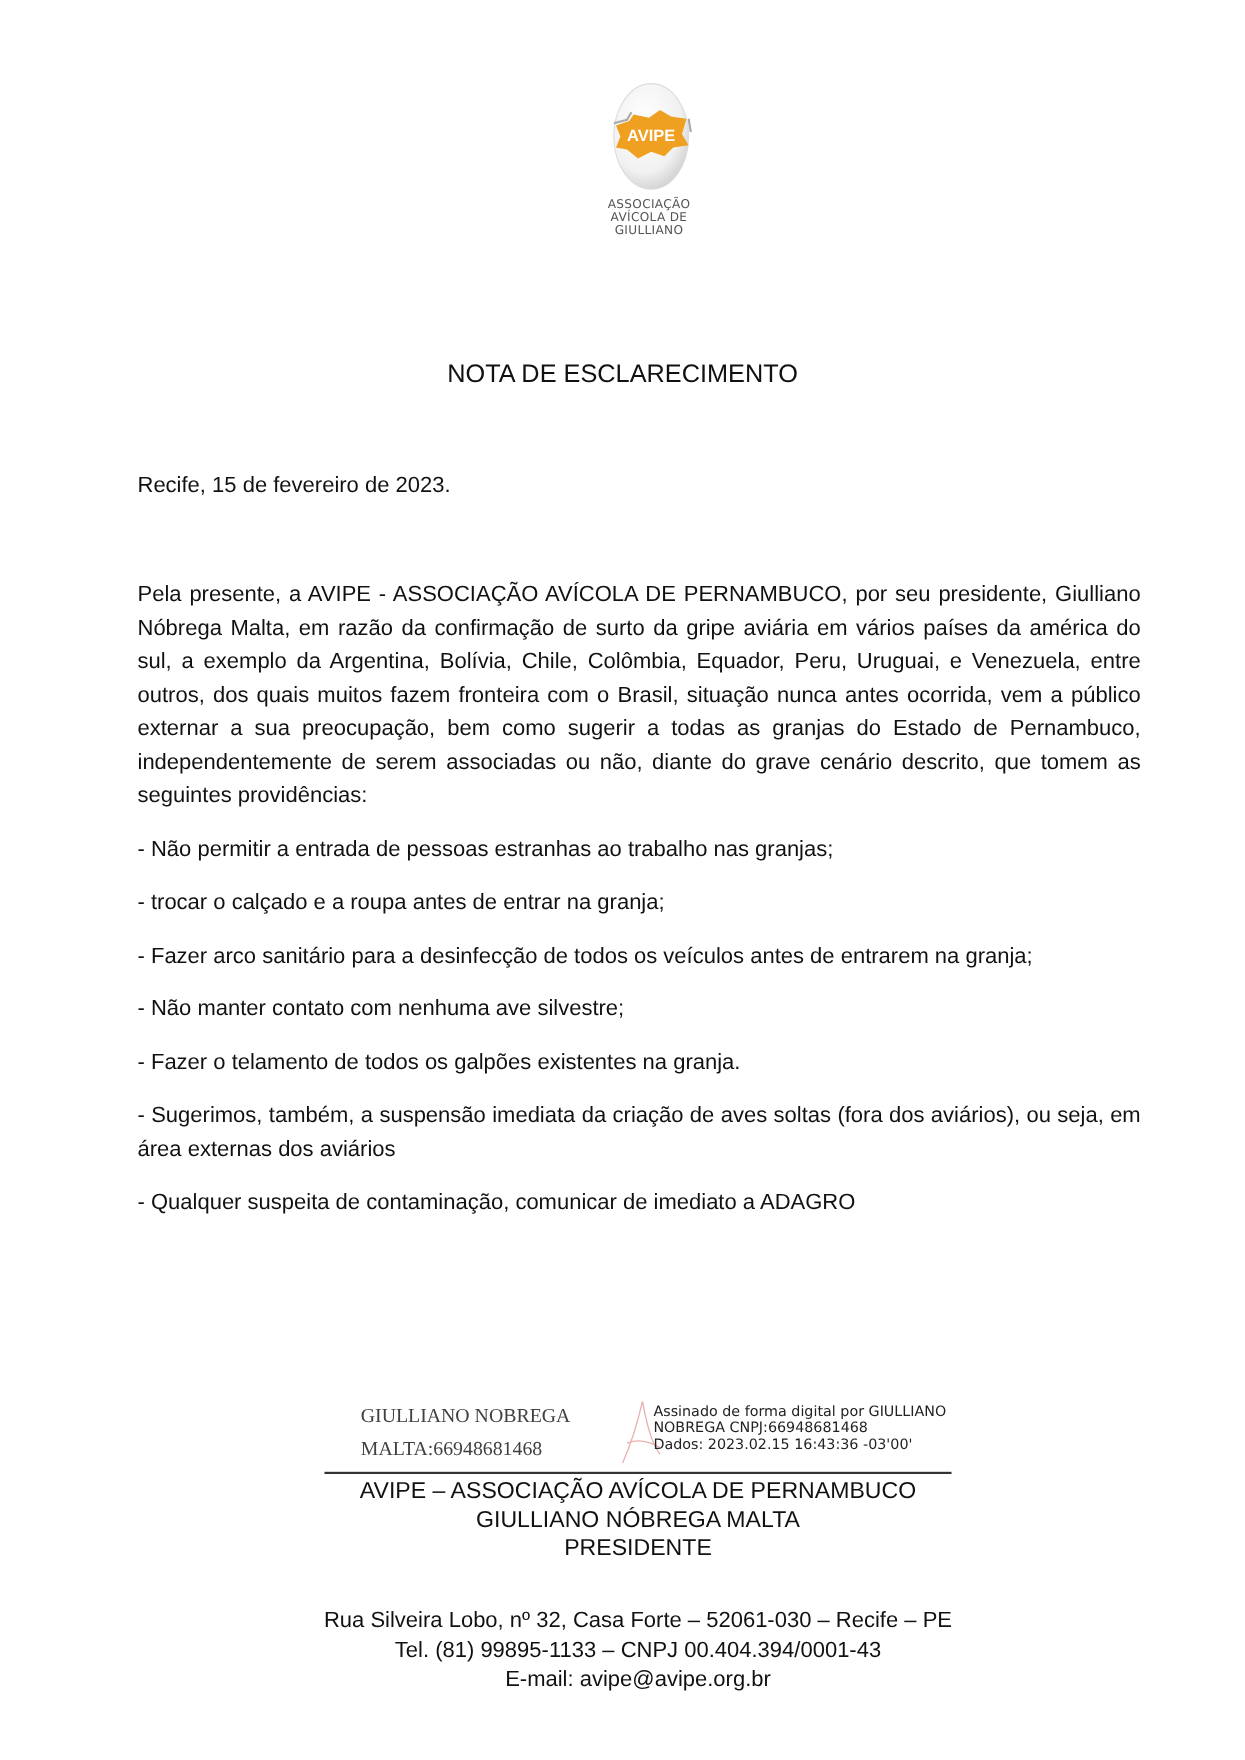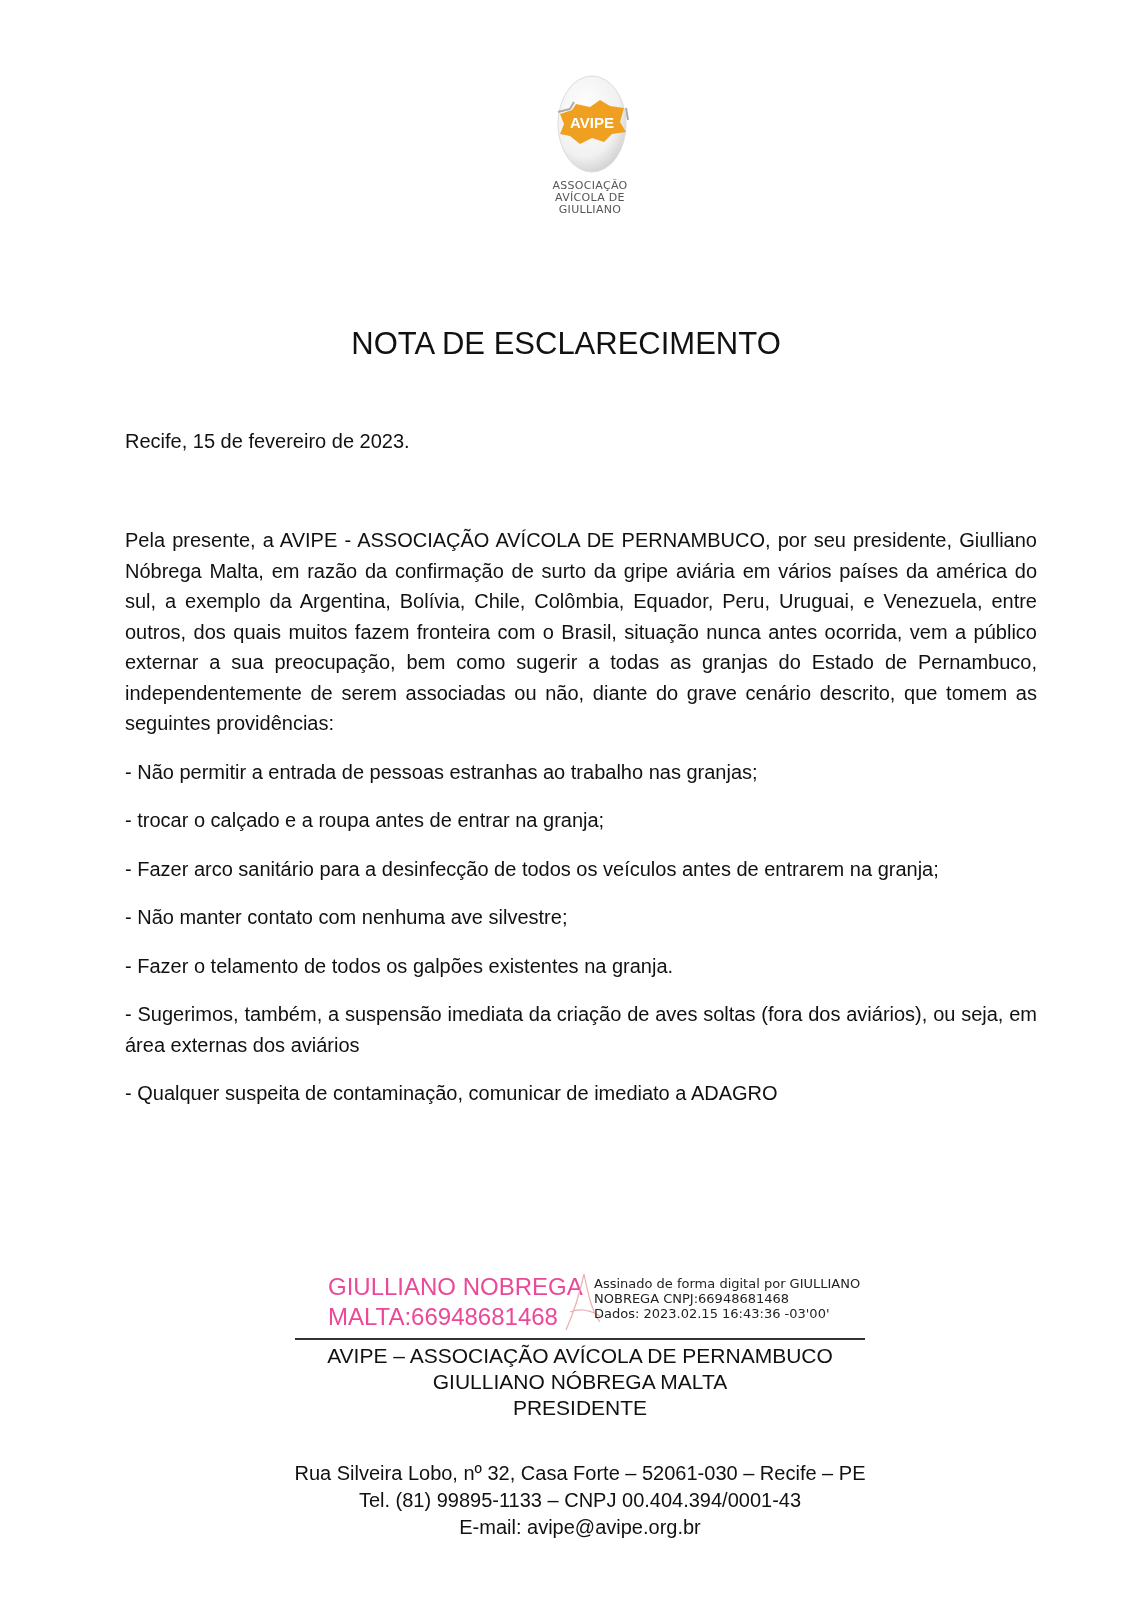--- a/index.html
+++ b/index.html
@@ -1,25 +1,25 @@
 <!DOCTYPE html>
 <html><head>
 <meta charset="utf-8">
 <style>
   html,body{margin:0;padding:0;background:#fff;}
   body{width:1132px;height:1600px;position:relative;font-family:"Liberation Sans",sans-serif;color:#111;overflow:hidden;}
   .logo{position:absolute;left:540px;top:62px;width:104px;height:160px;}
   .logo-text{position:absolute;left:520px;top:180px;width:140px;text-align:center;font-family:"DejaVu Sans",sans-serif;font-size:11px;line-height:12px;color:#555;letter-spacing:0.3px;}
-  .title{position:absolute;left:0;width:1132px;top:326px;text-align:center;font-size:31px;}
+  .title{position:absolute;left:0;width:1132px;top:326px;text-align:center;font-size:23px;}
   .date{position:absolute;left:125px;top:430px;font-size:20px;}
   .body{position:absolute;left:125px;width:912px;top:525px;font-size:20px;line-height:30.5px;}
   .body p{margin:0 0 18px 0;text-align:justify;}
   .body p.first{margin-bottom:18px;}
   .sig{position:absolute;left:300px;top:1270px;width:570px;height:66px;}
-  .sig-name{position:absolute;left:28px;top:2px;font-family:Liberation Sans, sans-serif;font-size:24px;line-height:30px;color:#ec4899;}
+  .sig-name{position:absolute;left:28px;top:2px;font-family:Liberation Serif, serif;font-size:18px;line-height:30px;color:#404040;}
   .sig-mark{position:absolute;left:262px;top:2px;width:40px;height:60px;}
   .sig-info{position:absolute;left:294px;top:6px;font-family:"DejaVu Sans",sans-serif;font-size:13px;line-height:15px;color:#222;}
   .sig-line{position:absolute;left:295px;top:1338px;width:570px;border-top:2px solid #333;}
   .sign-block{position:absolute;left:0;width:1160px;top:1343px;text-align:center;font-size:21px;line-height:26px;}
   .footer{position:absolute;left:0;width:1160px;top:1460px;text-align:center;font-size:20px;line-height:27px;}
 </style>
 </head>
 <body>
 
 <svg class="logo" viewBox="0 0 104 160">

